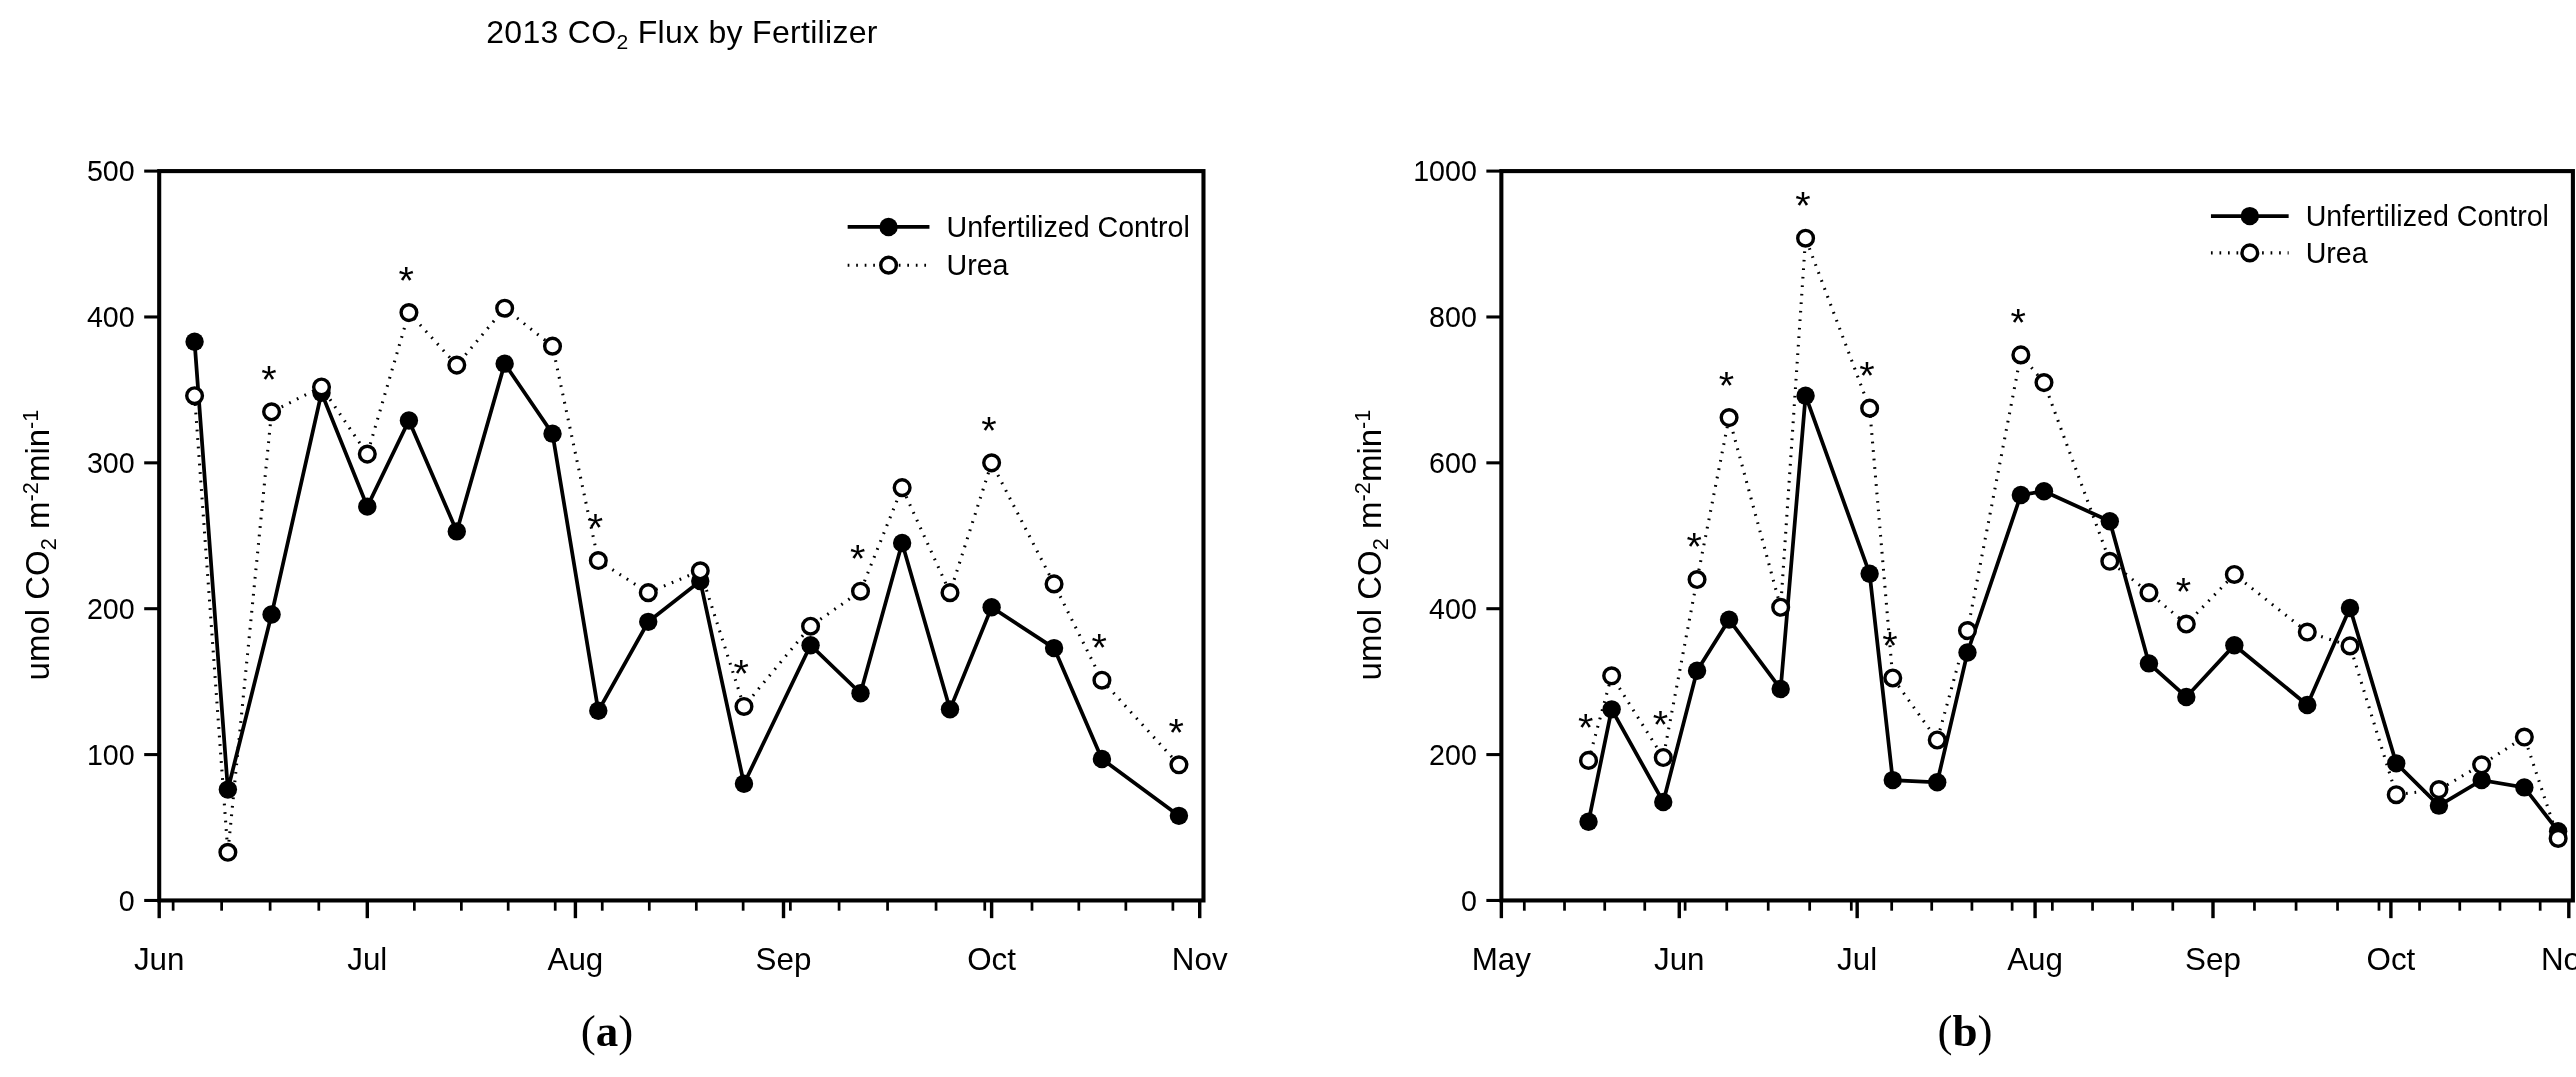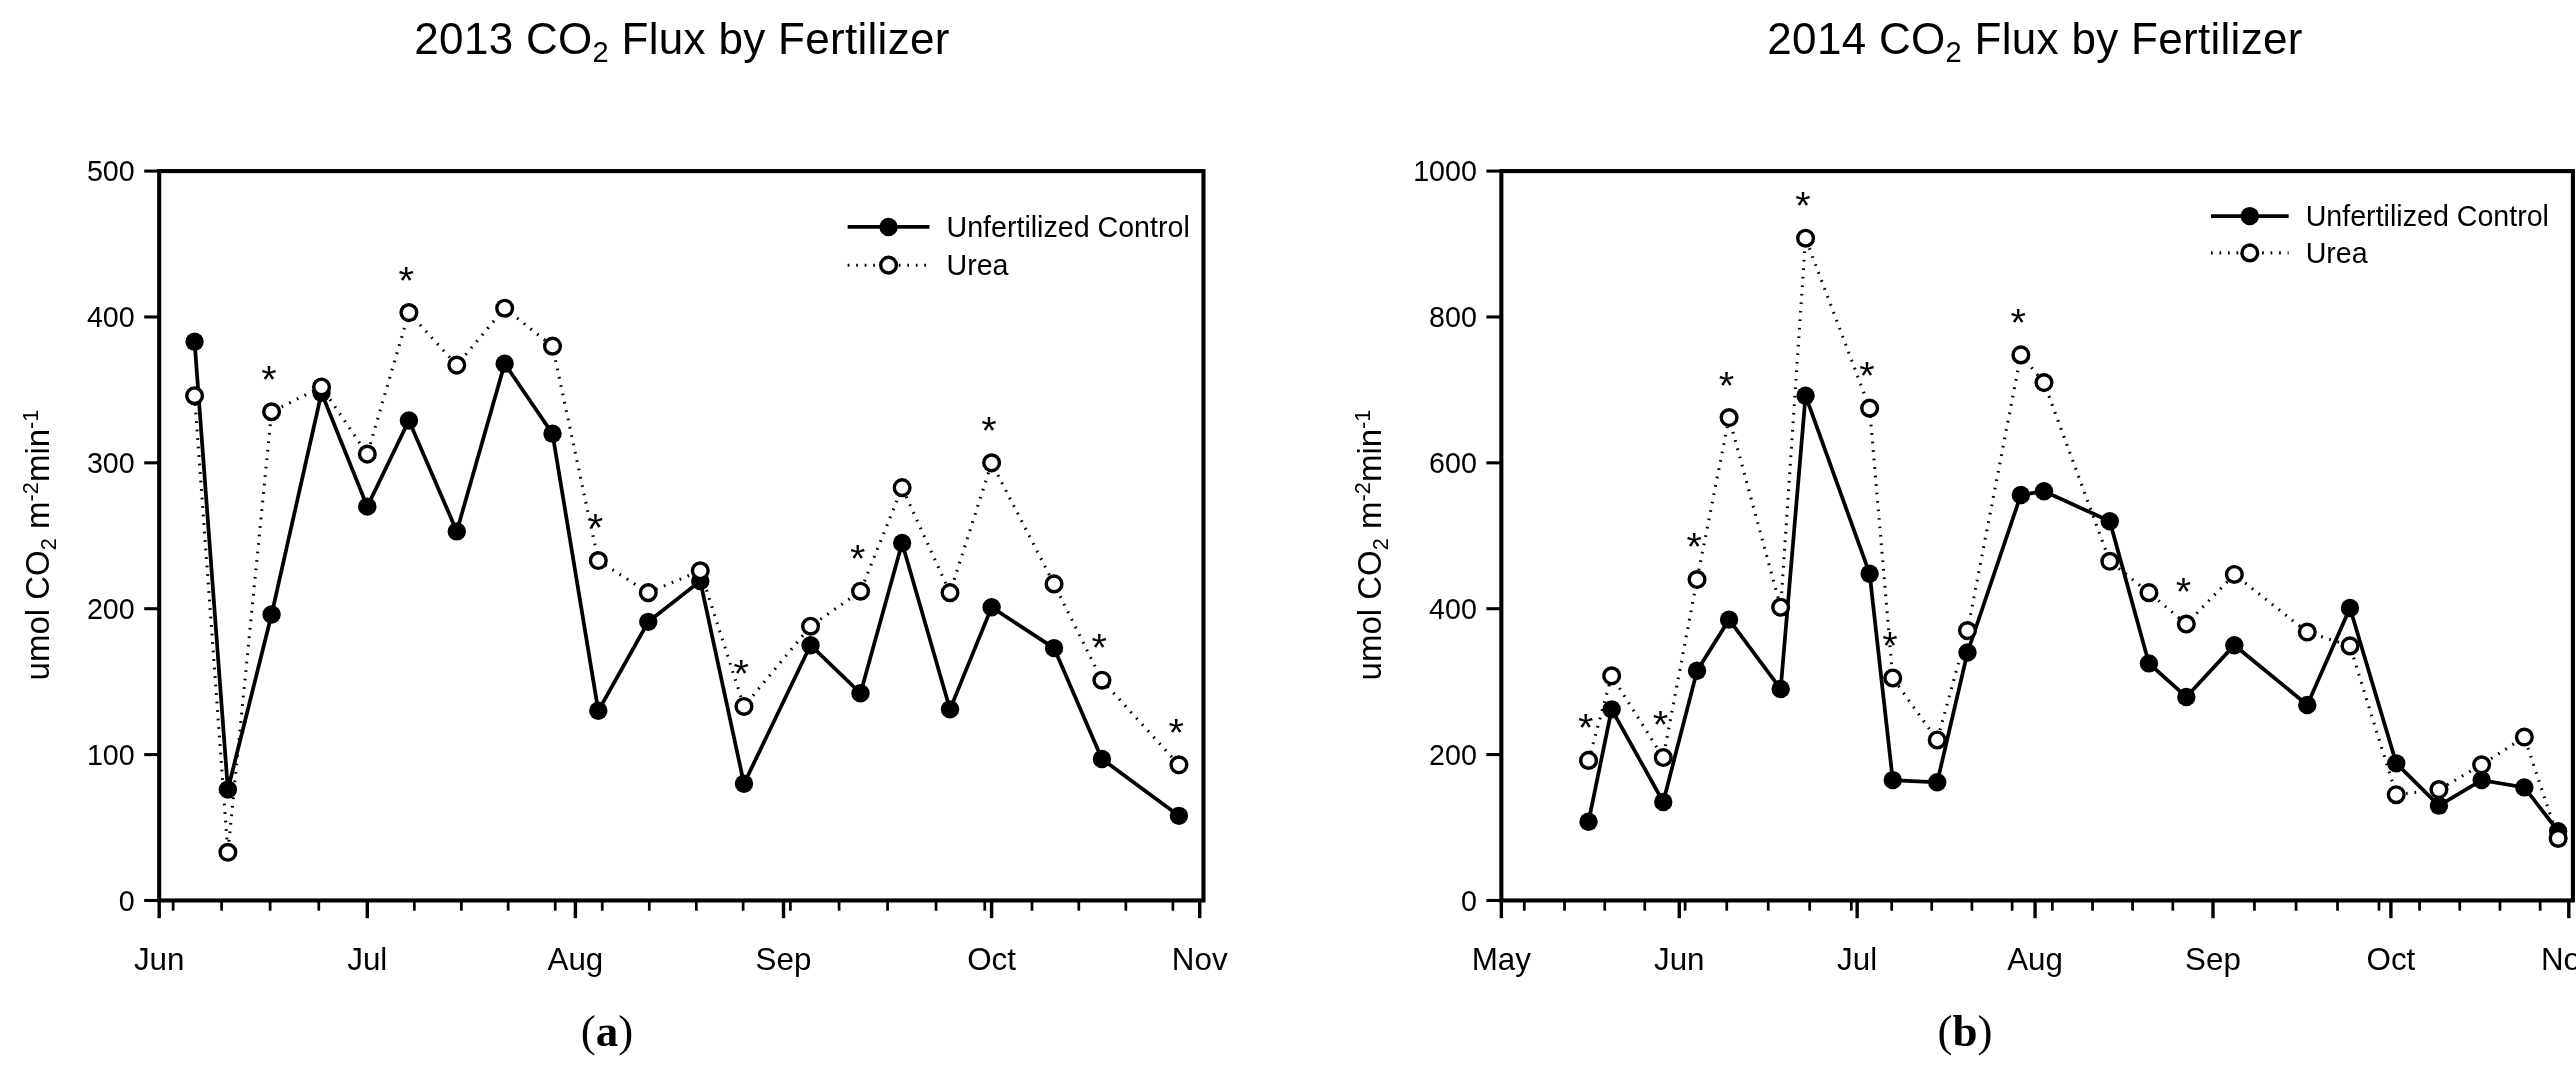--- a/index.html
+++ b/index.html
@@ -1,19 +1,19 @@
 <!DOCTYPE html>
 <html style="font-size:11px"><head>
 <meta charset="utf-8">
 <style>
   html,body{margin:0;padding:0;background:#ffffff;}
   #stage{position:relative;width:2576px;height:1077px;background:#ffffff;color:#000;
          font-family:"Liberation Sans",sans-serif;overflow:hidden;}
   #fig-svg{position:absolute;left:0;top:0;}
-  .title{position:absolute;top:15px;font-size:44px;line-height:1.1;white-space:nowrap;
+  .title{position:absolute;top:15px;font-size:32px;line-height:1.1;white-space:nowrap;
          transform:translateX(-50%);letter-spacing:0.3px;}
   .sub{font-size:66%;vertical-align:-24%;}
   .sup{font-size:66%;vertical-align:42%;}
   .ylabel{position:absolute;font-size:33px;white-space:nowrap;
           transform:translate(-50%,-50%) rotate(-90deg);}
   .caption{position:absolute;top:1005px;font-family:"Liberation Serif",serif;
            font-size:45px;transform:translateX(-50%);white-space:nowrap;}
   .caption .cap-letter{font-weight:bold;}
 </style>
 </head>
@@ -260,20 +260,19 @@
         </g>
       </g>
     </svg>
 
   <div class="title" style="left:682px"><span>2013 CO</span><span class="sub">2</span><span> Flux by Fertilizer</span></div>
 
   <div class="ylabel" style="left:40px;top:545px"><span>umol CO</span><span class="sub">2</span><span> m</span><span class="sup">-2</span><span>min</span><span class="sup">-1</span></div>
 
   <div class="caption" style="left:607px"><span>(</span><span class="cap-letter">a</span><span>)</span></div>
 
-  <div class="title" style="left:2035px"><span>2014 CO</span><span class="sub">2</span><span> Flux by Fertilizer</span></div>
 
   <div class="ylabel" style="left:1372px;top:545px"><span>umol CO</span><span class="sub">2</span><span> m</span><span class="sup">-2</span><span>min</span><span class="sup">-1</span></div>
 
   <div class="caption" style="left:1965px"><span>(</span><span class="cap-letter">b</span><span>)</span></div>
 
 </div>
 
 
 </body></html>

